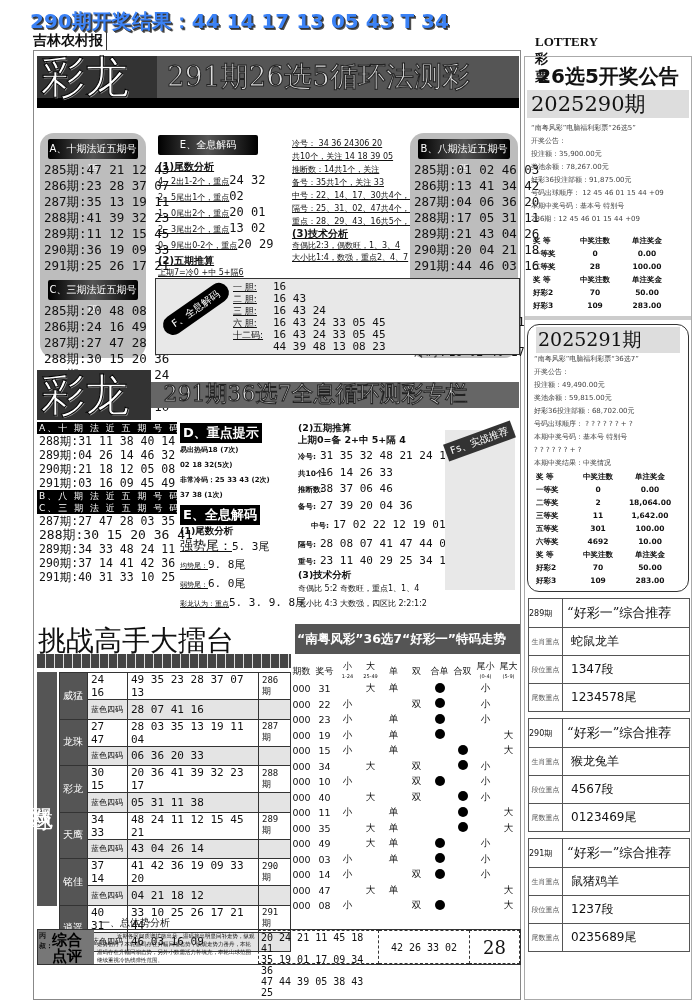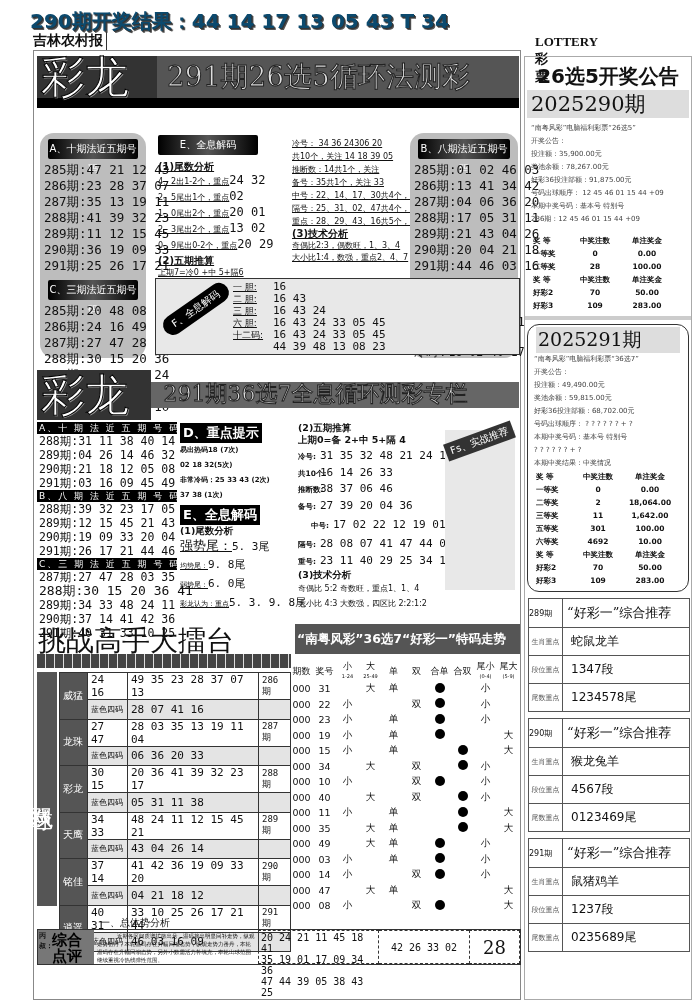--- a/index.html
+++ b/index.html
@@ -1,18 +1,18 @@
 <!DOCTYPE html>
 <html><head>
 <meta charset="utf-8">
 <style>
 *{box-sizing:border-box;margin:0;padding:0}
 body{width:696px;height:1008px;background:#fff;font-family:"DejaVu Sans",sans-serif;color:#111;position:relative;overflow:hidden}
 .abs{position:absolute}
-.headline{left:30px;top:8px;font-size:20px;font-weight:bold;color:#0c4a6e;text-shadow:1px 1px 0 #333,2px 2px 0 #555;letter-spacing:0px;font-family:"DejaVu Sans",sans-serif}
+.headline{left:30px;top:8px;font-size:20px;font-weight:bold;color:#3b82f6;text-shadow:1px 1px 0 #333,2px 2px 0 #555;letter-spacing:0px;font-family:"DejaVu Sans",sans-serif}
 .paper{left:33px;top:32px;font-size:14px;font-weight:bold;font-family:"DejaVu Serif",serif;border-right:1px solid #333;padding-right:3px}
 .pageinfo{right:200px;top:34px;font-size:13px;font-family:"Liberation Serif",serif;font-weight:bold}
 .frame{left:33px;top:50px;width:488px;height:950px;border:1px solid #888}
 .banner{background:#555;height:52px;display:flex;align-items:center;border-bottom:10px solid #000}
 .logo{font-family:"DejaVu Serif",serif;font-size:44px;color:#fff;-webkit-text-stroke:1px #000;text-shadow:1px 1px 0 #999;width:120px;padding-left:4px;background:#333;height:100%;display:flex;align-items:center}
 .btitle{font-family:"DejaVu Serif",serif;font-size:28px;color:#ddd;-webkit-text-stroke:1px #222;padding-left:10px}
 .gbox{background:#bdbdbd;border-radius:14px;padding:4px 2px}
 .pill{background:linear-gradient(90deg,#000,#555,#000);color:#fff;border-radius:2px;font-size:10px;text-align:center;height:20px;line-height:20px;margin:2px 6px 3px}
 .mono{font-family:"DejaVu Sans Mono",monospace}
 .row{font-size:12.5px;line-height:16px;white-space:nowrap;padding-left:2px}
@@ -139,26 +139,20 @@
 
 <div class="abs" style="left:37px;top:422px;width:140px">
   <div class="dark sm" style="font-size:9px;padding-left:2px;letter-spacing:2px">A、十 期 法 近 五 期 号 码</div>
   <div id="s2A" class="mono">
       <div class="row" style="font-size: 11.5px; line-height: 14px;">288期:31 11 38 40 14</div>
       <div class="row" style="font-size: 11.5px; line-height: 14px;">289期:04 26 14 46 32</div>
       <div class="row" style="font-size: 11.5px; line-height: 14px;">290期:21 18 12 05 08</div>
       <div class="row" style="font-size: 11.5px; line-height: 14px;">291期:03 16 09 45 49</div>
     </div>
   <div class="dark sm" style="font-size:9px;padding-left:2px;letter-spacing:2px">B、八 期 法 近 五 期 号 码</div>
-  <div id="s2B" class="mono">
-      <div class="row" style="font-size: 11.5px; line-height: 14px;">288期:39 32 23 17 05</div>
-      <div class="row" style="font-size: 11.5px; line-height: 14px;">289期:12 15 45 21 43</div>
-      <div class="row" style="font-size: 11.5px; line-height: 14px;">290期:19 09 33 20 04</div>
-      <div class="row" style="font-size: 11.5px; line-height: 14px;">291期:26 17 21 44 46</div>
-    </div>
   <div class="dark sm" style="font-size:9px;padding-left:2px;letter-spacing:2px">C、三 期 法 近 五 期 号 码</div>
   <div id="s2C" class="mono">
       <div class="row" style="font-size: 11.5px; line-height: 14px;">287期:27 47 28 03 35</div>
       <div class="row" style="font-size: 13px; line-height: 14px;">288期:30 15 20 36 41</div>
       <div class="row" style="font-size: 11.5px; line-height: 14px;">289期:34 33 48 24 11</div>
       <div class="row" style="font-size: 11.5px; line-height: 14px;">290期:37 14 41 42 36</div>
       <div class="row" style="font-size: 11.5px; line-height: 14px;">291期:40 31 33 10 25</div>
     </div>
 </div>
 

